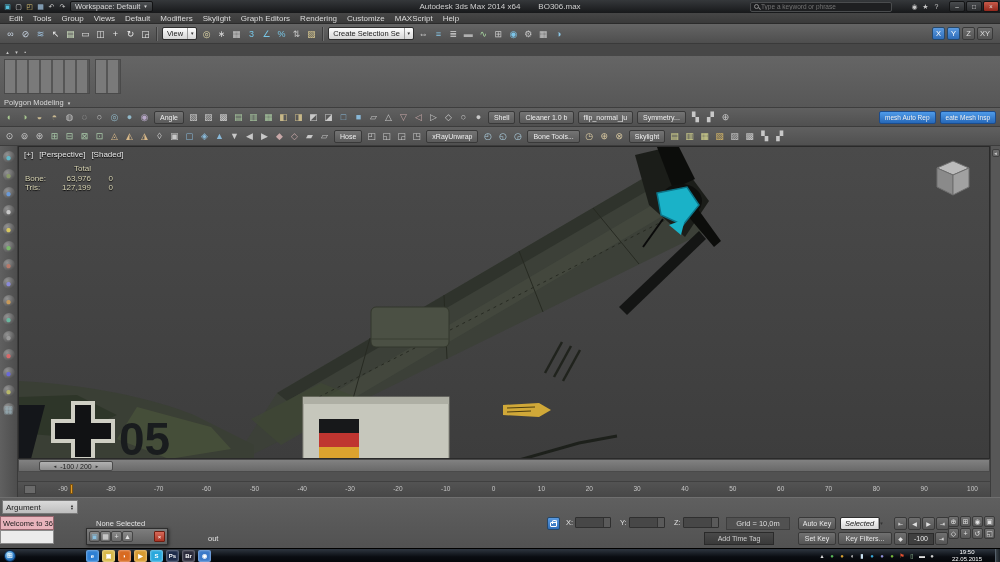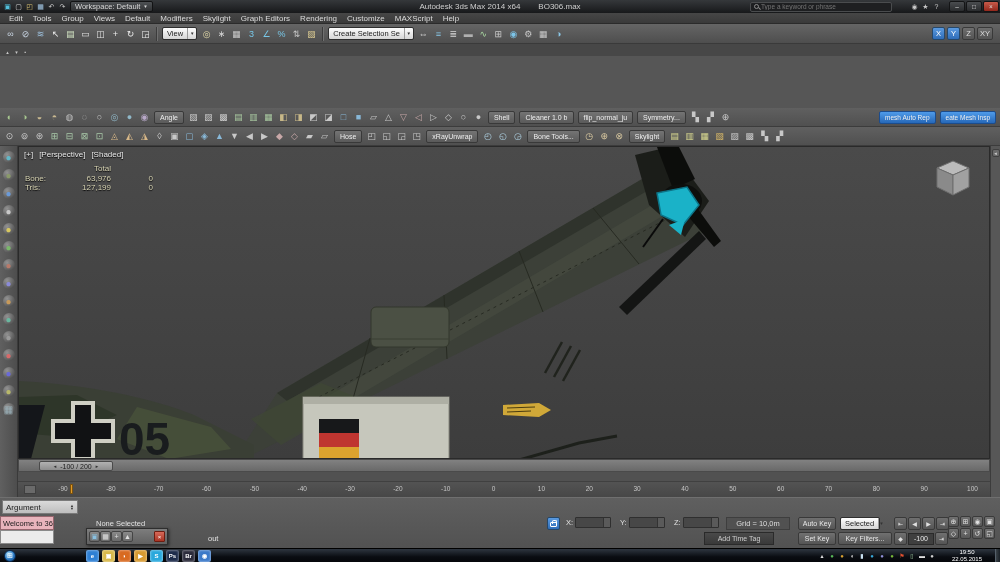--- a/index.html
+++ b/index.html
@@ -101,21 +101,21 @@
     border:1px solid #3f3f3f; display:flex;}
 
   
   .viewport{ position:absolute; left:18px; top:146px; width:972px; height:313px;
     background:linear-gradient(#4a4a4a,#3d3d3d); border:1px solid #2a2a2a; overflow:hidden; z-index:10;}
   .heli{ position:absolute; left:0; top:0; }
   .vplabel{ position:absolute; left:5px; top:3px; display:flex; gap:6px; font-size:8px;
     color:#e8e8e8; z-index:5; text-shadow:0 1px 1px #000;}
   .stats{ position:absolute; left:6px; top:17px; z-index:5; font-size:8px; line-height:9.5px;
     color:#d6d2b2; text-shadow:0 1px 1px #000;}
-  .stats .srow{ display:flex;gap:20px; }
+  .stats .srow{ display:flex; }
   .stats .c1{ width:26px; } .stats .c2{ width:40px; text-align:right;} .stats .c3{ width:22px; text-align:right;}
   .viewcube{ position:absolute; right:14px; top:10px; z-index:5; opacity:.95;}
 
   
   .sliderrow{ position:absolute; left:18px; top:459px; width:972px; height:13px;
     background:linear-gradient(#818181,#696969); border:1px solid #4a4a4a; z-index:23;}
   .slhandle{ position:absolute; left:20px; top:1px; width:74px; height:10px;
     background:linear-gradient(#b2b2b2,#8e8e8e); border:1px solid #4a4a4a; border-radius:2px;
     display:flex; align-items:center; justify-content:center; gap:3px; font-size:7px; color:#1c1c1c;}
   .slhandle .cap{ font-size:4.5px; color:#333; }
@@ -165,21 +165,21 @@
   .cfield::after{ content:""; position:absolute; right:0; top:0; width:6px; height:100%;
     background:#5a5a5a; border-left:1px solid #333;}
   .gridbox{ left:726px; top:19px; width:64px; height:13px; font-size:7.5px; color:#dcdcdc;
     display:flex; align-items:center; justify-content:center; background:#515151; border:1px solid #3e3e3e;}
   .addtag{ left:704px; top:34px; width:70px; height:13px; background:linear-gradient(#4a4a4a,#393939);
     border:1px solid #2a2a2a; color:#cfcfcf; font-size:7px; display:flex; align-items:center;
     justify-content:center;}
   .sbtn{ height:13px; background:linear-gradient(#707070,#555); border:1px solid #393939;
     border-radius:2px; color:#e8e8e8; font-size:7px; display:flex; align-items:center; justify-content:center;}
   .autokey{ left:798px; top:19px; width:38px; } .setkey{ left:798px; top:34px; width:38px; }
-  .selcombo{ left:838px; top:19px; width:40px; height:13px;}
+  .selcombo{ left:838px; top:19px; width:40px; height:13px;font-style:italic;}
   .keyfilters{ left:838px; top:34px; width:54px; }
   .playrow1{ left:894px; top:19px; display:flex; gap:1px;}
   .playrow2{ left:894px; top:34px; display:flex; gap:1px; align-items:center;}
   .playrow1 .ticon,.playrow2 .ticon{ width:13px; height:13px; font-size:6px;
     background:linear-gradient(#707070,#555); border:1px solid #393939;}
   .framefield{ width:26px; height:12px; background:#3f3f3f; border:1px solid #2a2a2a; color:#e8e8e8;
     font-size:7px; display:flex; align-items:center; justify-content:center;}
   .navgrid{ left:948px; top:18px; width:50px; display:flex; flex-wrap:wrap; gap:1px;}
   .navgrid .ticon{ width:11px; height:11px; font-size:7px; background:linear-gradient(#717171,#585858);
     border:1px solid #3a3a3a;}
@@ -312,20 +312,28 @@
   </div>
 
   <div class="ribbontabs">
     <div class="corner iconrow">
         <span class="ticon" style="color: rgb(200, 200, 200);">▴</span>
         <span class="ticon" style="color: rgb(200, 200, 200);">▾</span>
         <span class="ticon" style="color: rgb(200, 200, 200);">▪</span>
       </div>
   </div>
 
+  <div class="ribbonbody">
+    <div class="rgrid rgrid1"></div>
+    <div class="rgrid rgrid2"></div>
+    <div class="rfooter">
+      <span>Polygon Modeling</span>
+      <span class="arrow">▾</span>
+    </div>
+  </div>
 
   <div class="trow rowa">
     <div class="iconrow">
         <span class="ticon" style="color: rgb(168, 200, 144);">◐</span>
         <span class="ticon" style="color: rgb(168, 200, 144);">◑</span>
         <span class="ticon" style="color: rgb(200, 184, 144);">◒</span>
         <span class="ticon" style="color: rgb(200, 184, 144);">◓</span>
         <span class="ticon" style="color: rgb(192, 192, 192);">◍</span>
         <span class="ticon" style="color: rgb(192, 192, 192);">◌</span>
         <span class="ticon" style="color: rgb(192, 192, 192);">○</span>

